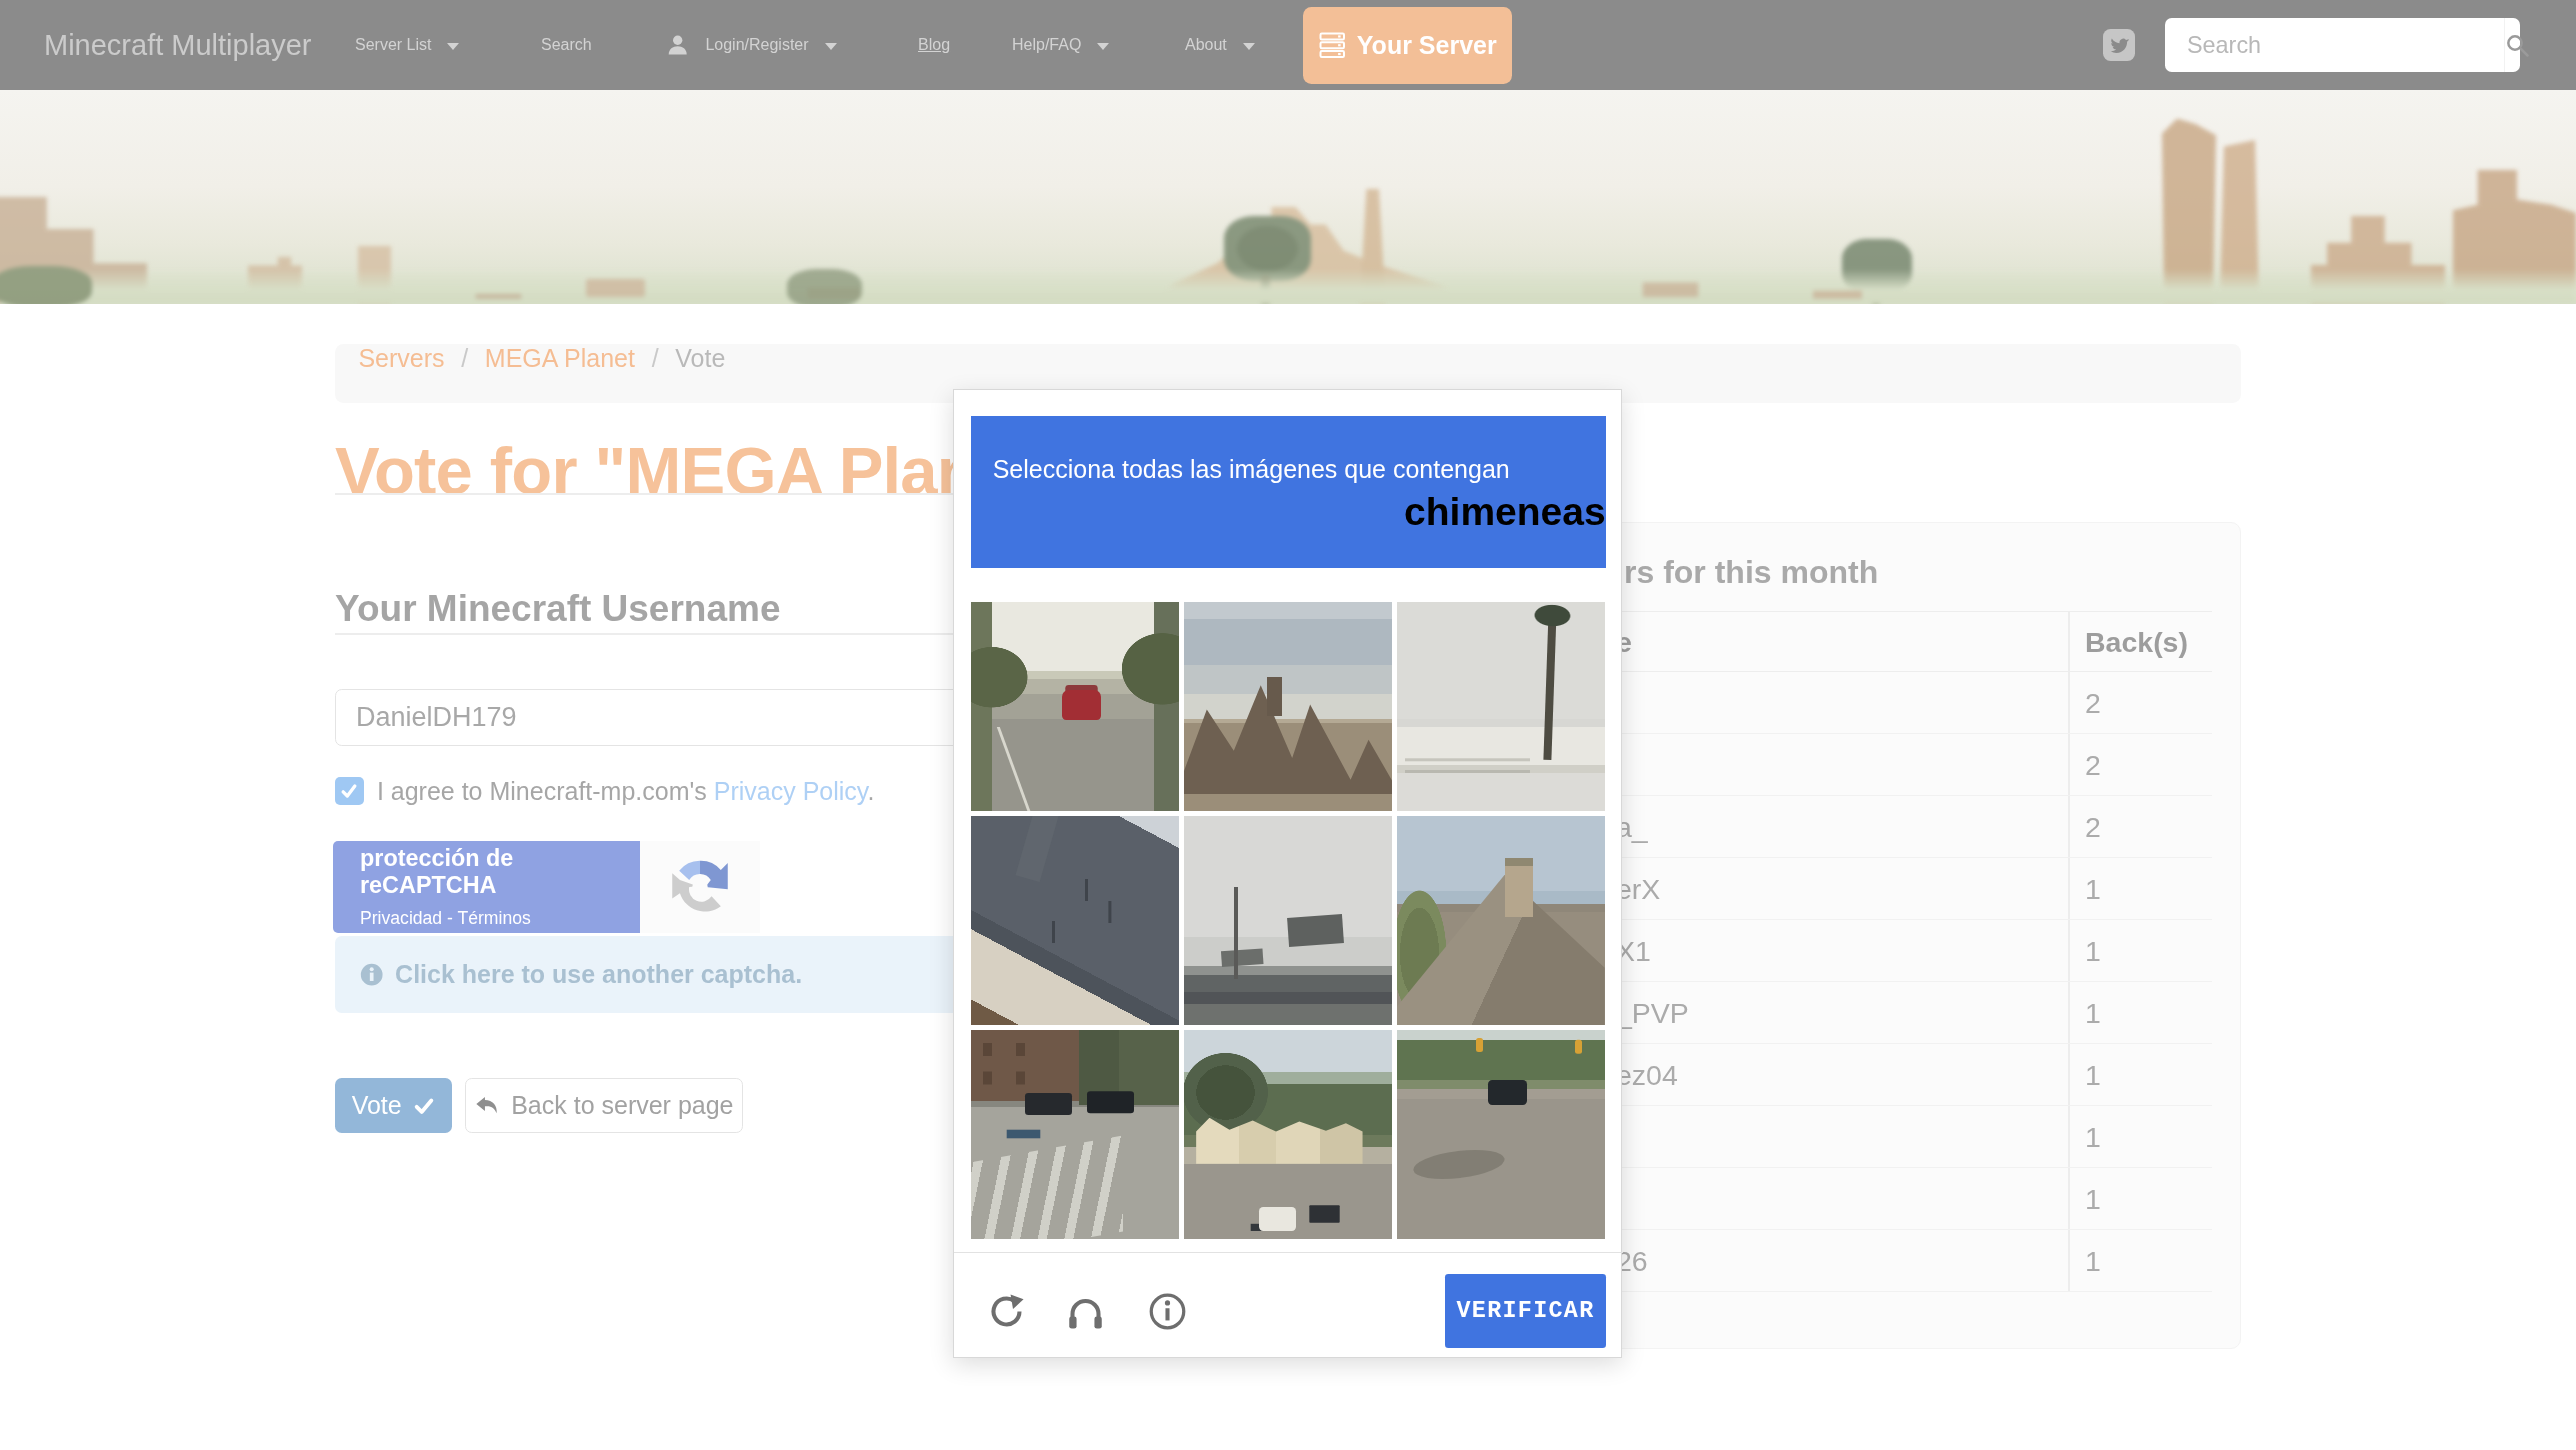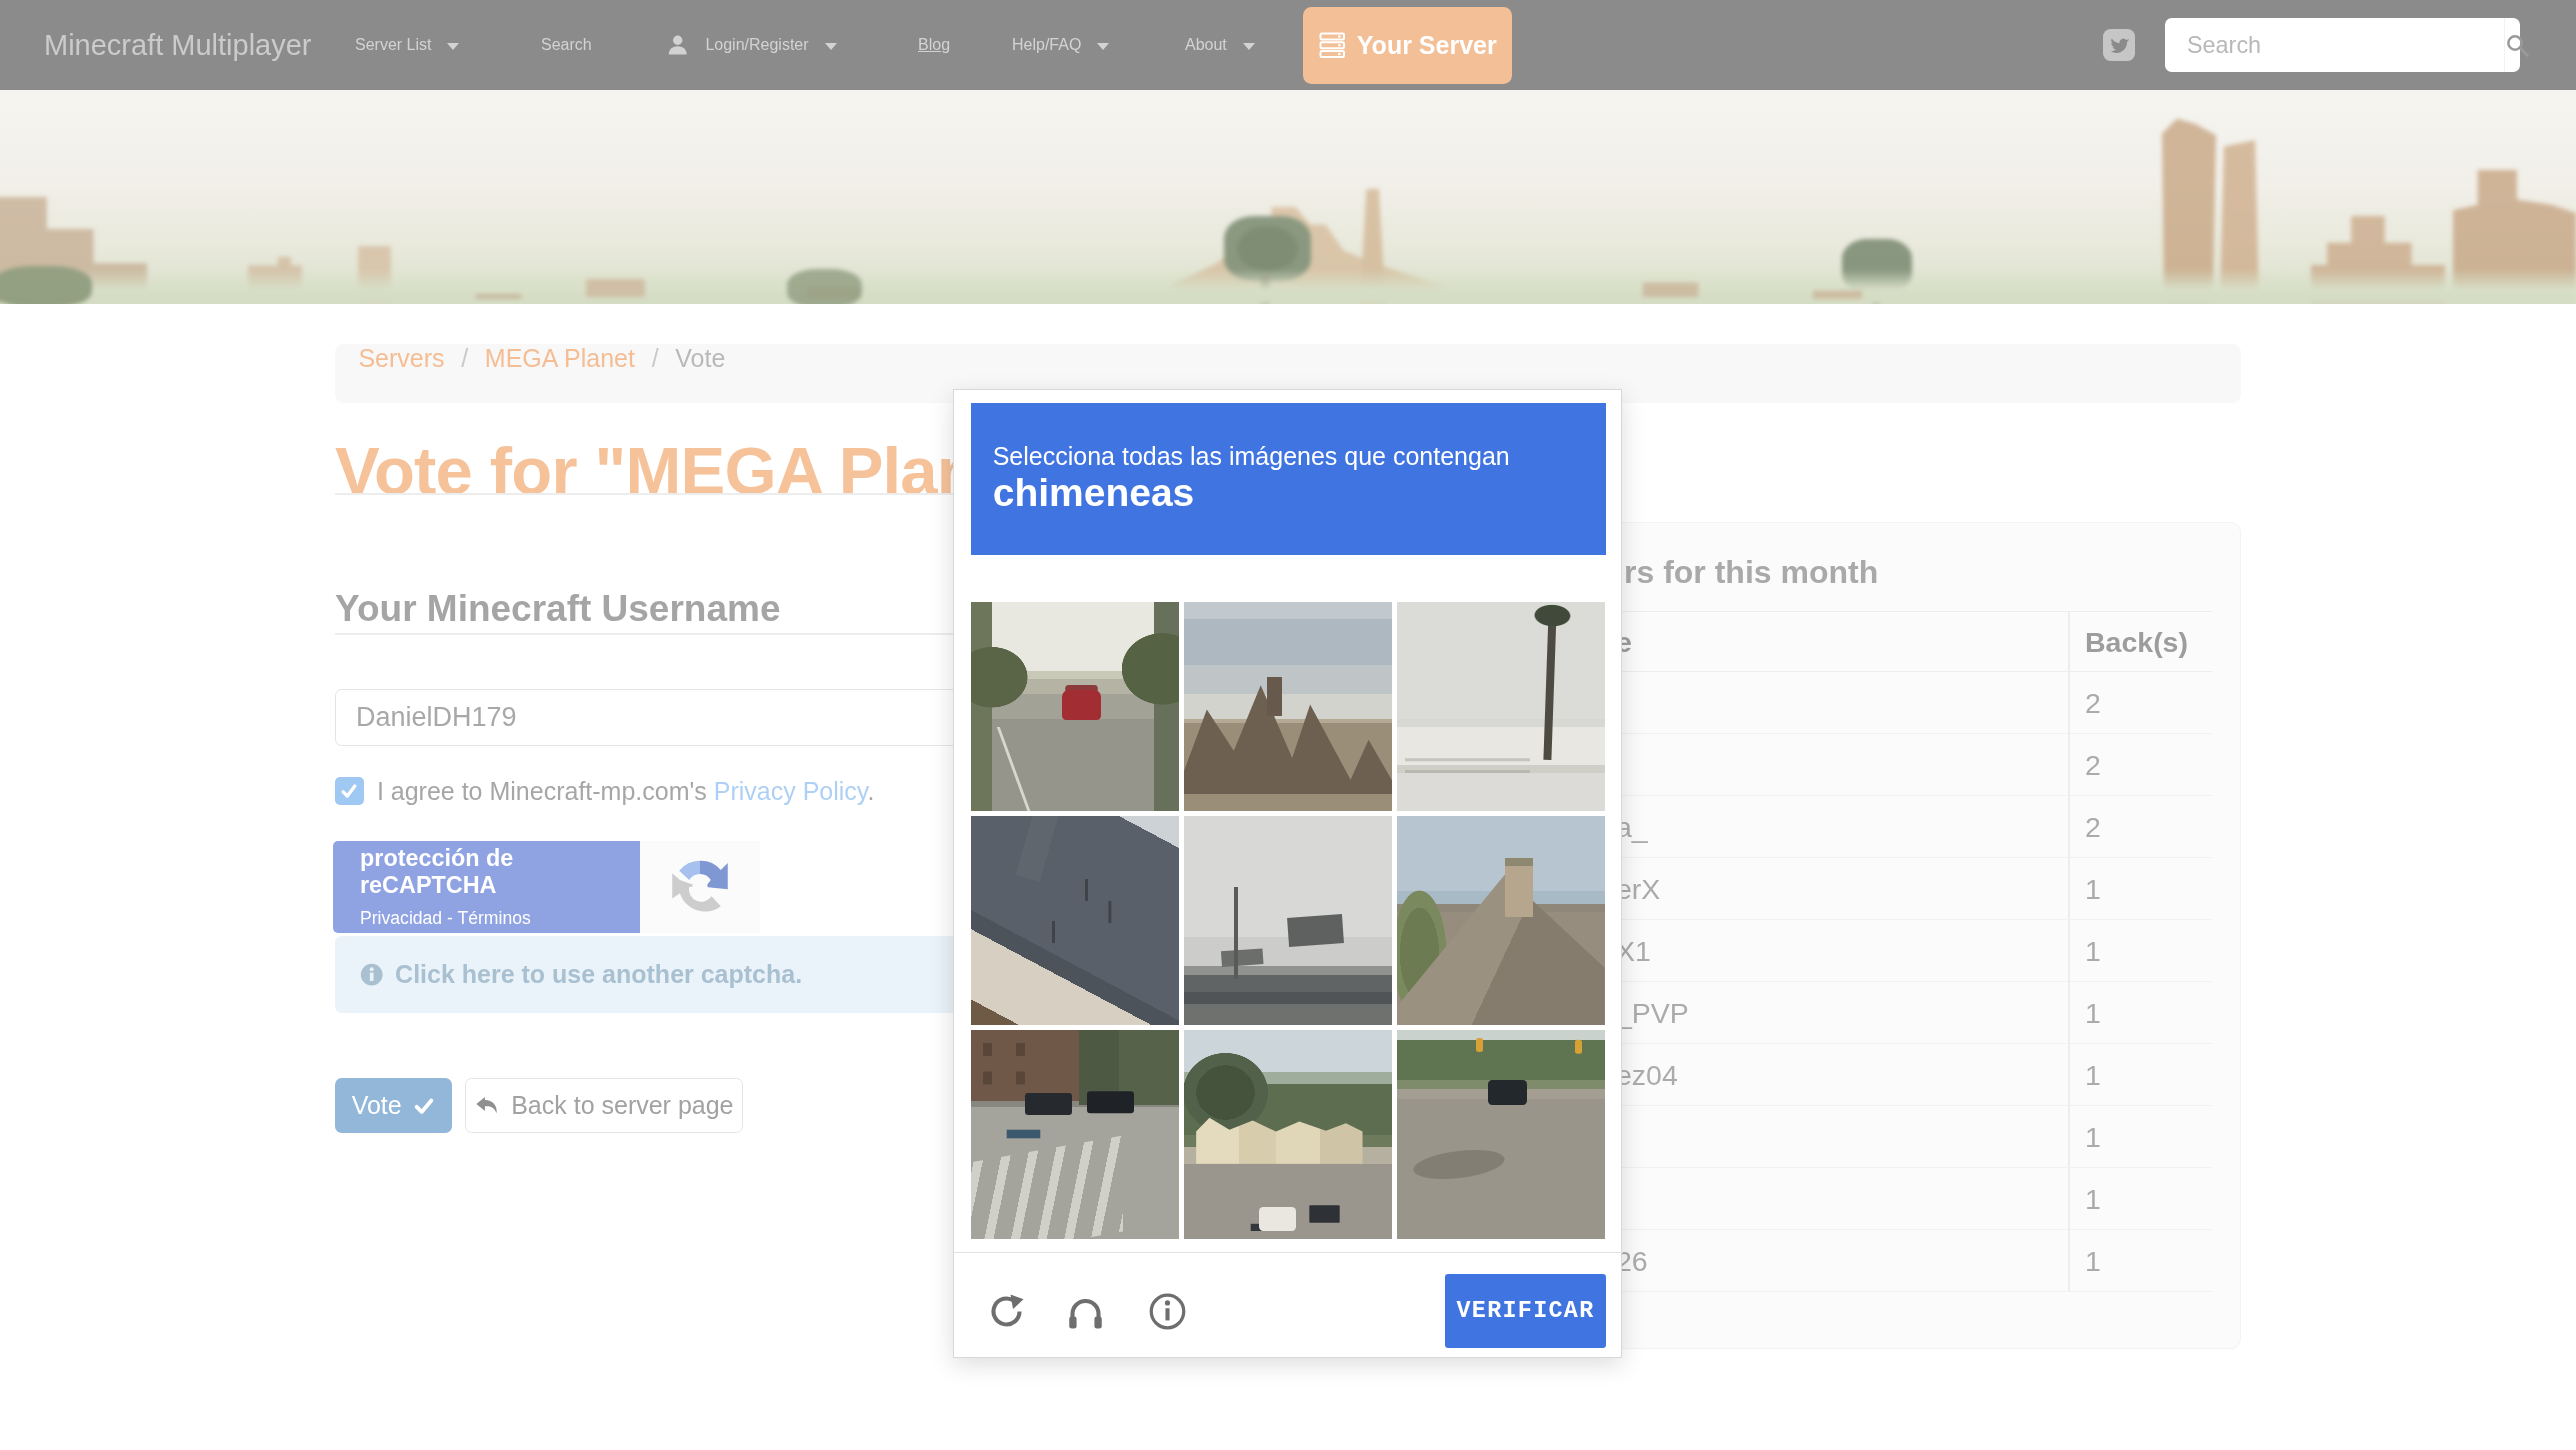--- a/index.html
+++ b/index.html
@@ -113,24 +113,24 @@
   .vdivider { position:absolute; left:695px; top:0; width:1.7px; height:100%; background:#ededed; }
   .vthead { position:relative; height:60px; border-bottom:1.7px solid #ededed; }
   .vtrow { position:relative; height:62px; border-bottom:1.7px solid #f1f1f1; }
   .vname { position:absolute; left:243px; top:50%; transform:translateY(-50%); font-size:28.5px; color:#ababab; white-space:nowrap; }
   .vvotes { position:absolute; left:712px; top:50%; transform:translateY(-50%); font-size:28.5px; color:#ababab; }
   .vth { font-weight:bold; color:#9d9d9d; }
 
   
   .modal { position:absolute; left:953px; top:389px; width:669px; height:969px; background:#fff;
            border:1.7px solid #d8d8d8; box-shadow:0 6.7px 23.4px rgba(0,0,0,.14); z-index:30; }
-  .modal-header { position:absolute; left:16.7px; top:13px; width:635px; height:152px; background:#4074e0;
+  .modal-header { position:absolute; left:16.7px; top:26px; width:635px; height:152px; background:#4074e0;
                   padding:39px 0 0 22px; }
   .mh-line1 { font-size:25px; color:#fff; }
-  .mh-target { font-size:39px; font-weight:bold; color:#ffffff; margin-top:0; }
+  .mh-target { font-size:39px; font-weight:bold; color:#000000; margin-top:6px;text-align:right; }
   .tile-grid { position:absolute; left:16.7px; top:212px; width:635px; display:grid;
                grid-template-columns:repeat(3,208px); grid-auto-rows:209px; gap:5px; }
   .tile { position:relative; overflow:hidden; cursor:pointer; }
   .tile i { position:absolute; display:block; }
   .modal-divider { position:absolute; left:0; top:862px; width:669px; border-top:1.7px solid #e2e2e2; }
   .mf-icon { position:absolute; top:902px; width:39px; height:39px; cursor:pointer; }
   .mi-reload { left:33px; } .mi-audio { left:112px; } .mi-info { left:194px; }
   .verify-btn { position:absolute; left:491px; top:884px; width:161px; height:74px; background:#4074e0;
                 border:none; border-radius:3.3px; color:#fff; font-size:23.4px; font-weight:bold;
                 letter-spacing:1.3px; cursor:pointer; font-family:Liberation Mono, monospace; }

